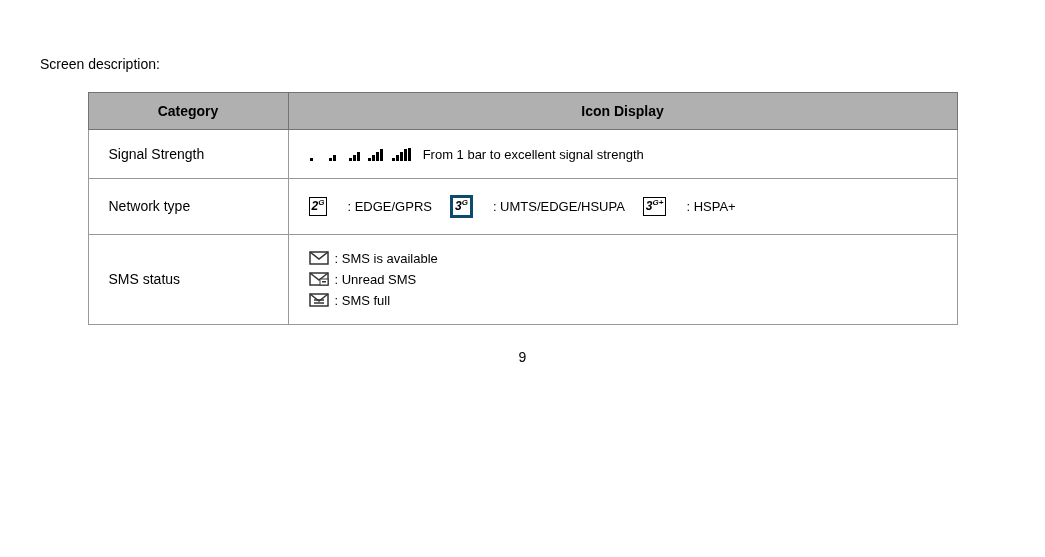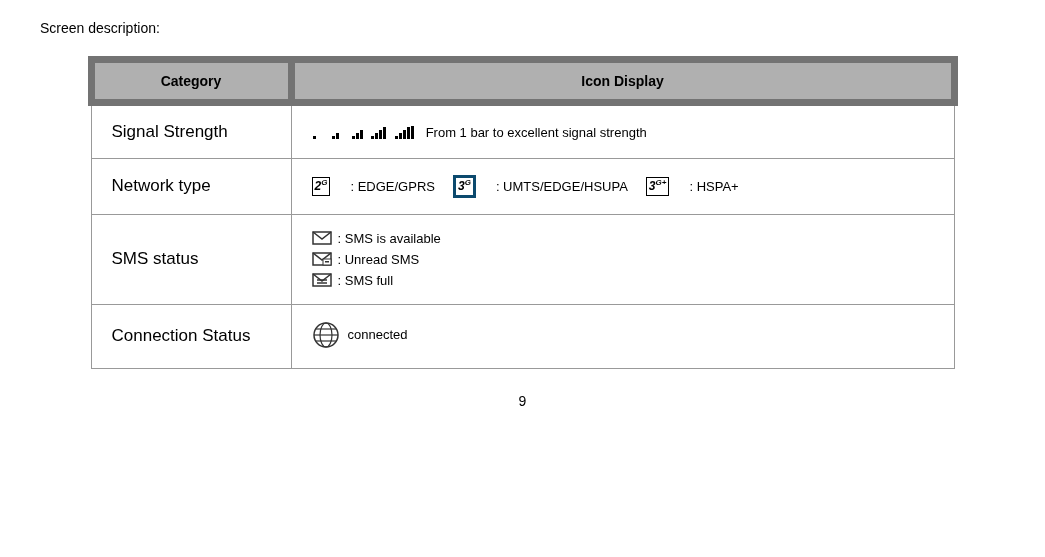--- a/index.html
+++ b/index.html
@@ -10,52 +10,53 @@
       background: #fff;
       color: #000;
       width: 1045px;
       min-height: 557px;
       padding: 20px 40px;
     }
 
     .screen-description {
       font-size: 14px;
       margin-bottom: 20px;
+      margin-top: 36px;
     }
 
     .table-wrapper {
       margin: 0 auto;
       width: 870px;
     }
 
     table {
       width: 100%;
       border-collapse: collapse;
       border: 1px solid #999;
     }
 
     thead tr th {
       background: #b0b0b0;
       color: #000;
       font-weight: bold;
       padding: 10px 16px;
       text-align: center;
-      border: 7px solid #737373;
+      border: 1px solid #737373;
       font-size: 14px;
     }
 
     tbody tr td {
       border: 1px solid #999;
       padding: 16px 20px;
       vertical-align: middle;
     }
 
     tbody tr td:first-child {
       width: 200px;
-      font-size: 17px;
+      font-size: 14px;
       margin-top: 41px;
     }
 
     tbody tr td:last-child {
       font-size: 13px;
     }
 
     .network-icons {
       display: flex;
       align-items: center;
@@ -200,33 +201,18 @@
                 <polyline points="1,1 10,8 19,1" fill="none" stroke="#333" stroke-width="1.5"></polyline>
                 <line x1="5" y1="7" x2="15" y2="7" stroke="#333" stroke-width="1.5"></line>
                 <line x1="5" y1="10" x2="15" y2="10" stroke="#333" stroke-width="1.5"></line>
               </svg>
               <span>: SMS full</span>
             </div>
           </div>
         </td>
       </tr>
 
-      <tr>
-        <td>Connection Status</td>
-        <td>
-          <span style="display:inline-flex;align-items:center;gap:8px;">
-            <svg width="28" height="28" viewBox="0 0 28 28">
-              <circle cx="14" cy="14" r="12" fill="none" stroke="#333" stroke-width="1.5"></circle>
-              <ellipse cx="14" cy="14" rx="6" ry="12" fill="none" stroke="#333" stroke-width="1.2"></ellipse>
-              <line x1="2" y1="14" x2="26" y2="14" stroke="#333" stroke-width="1.2"></line>
-              <line x1="4" y1="8" x2="24" y2="8" stroke="#333" stroke-width="1.2"></line>
-              <line x1="4" y1="20" x2="24" y2="20" stroke="#333" stroke-width="1.2"></line>
-            </svg>
-            <span>connected</span>
-          </span>
-        </td>
-      </tr>
 
     </tbody>
   </table>
 </div>
 
 <div class="page-number">9</div>
 
 </body></html>

